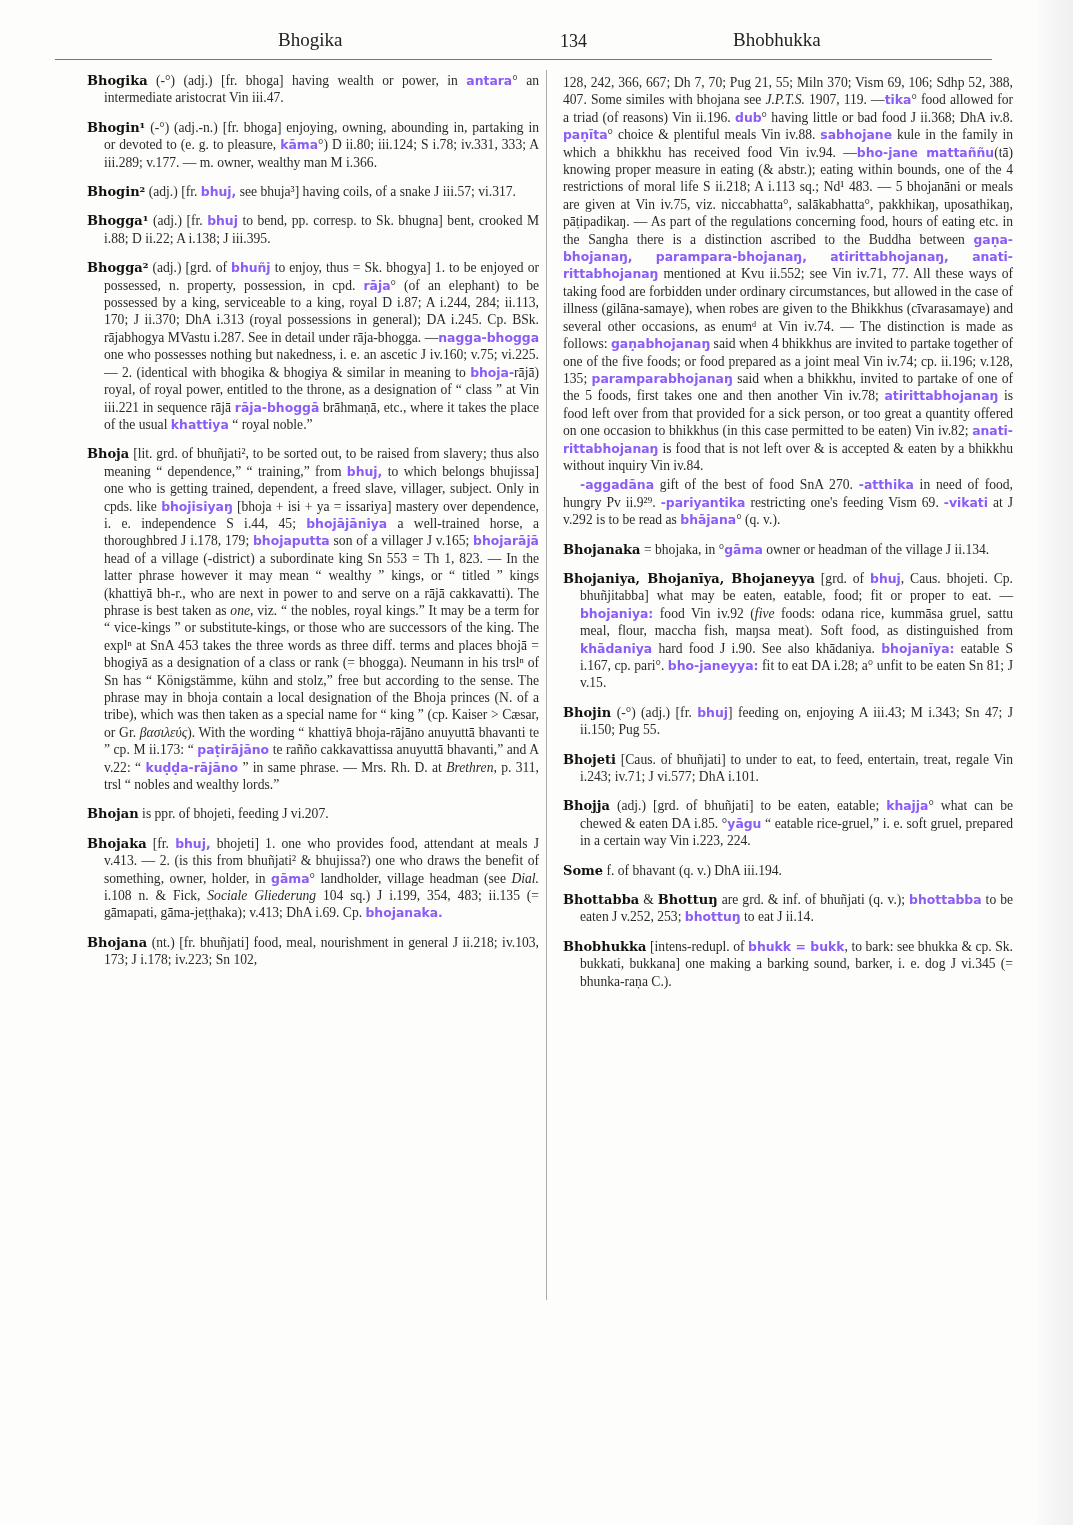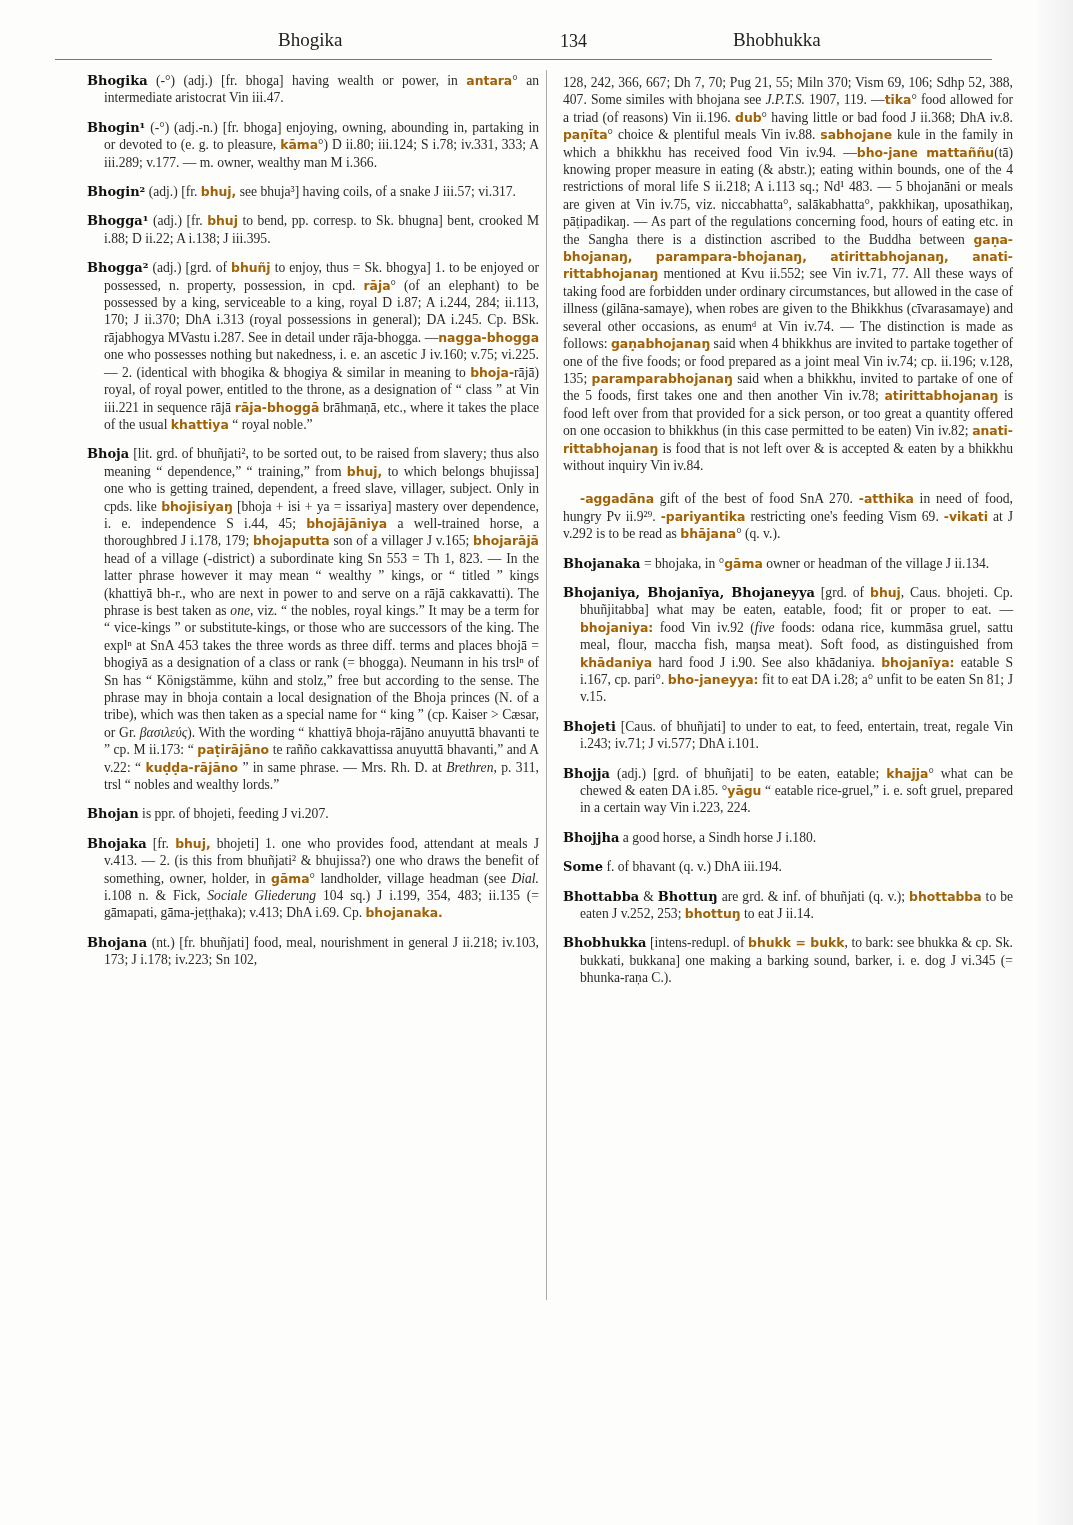--- a/index.html
+++ b/index.html
@@ -34,28 +34,28 @@
     font-size: 13.6px; line-height: 17.4px; text-align: justify;
   }
   .col-left { left: 87px; }
   .col-right { left: 563px; width: 450px; top: 74px; }
   .entry {
     margin: 0 0 12px 0;
     padding-left: 17px; text-indent: -17px;
     hyphens: manual;
   }
   .entry.continuation { padding-left: 0; text-indent: 0; margin-bottom: 0; }
-  .entry.subpara { padding-left: 0; text-indent: 17px; margin-top: 16px; }
+  .entry.subpara { padding-left: 0; text-indent: 17px; margin-top: 2px; }
   .hw {
     font-family: "DejaVu Serif", serif; font-weight: bold; font-size: 13px;
     color: #111;
   }
   .b {
     font-family: "DejaVu Sans", sans-serif; font-weight: bold; font-size: 12.4px;
-    color: #a16207;
+    color: #8b5cf6;
   }
   .i { font-style: italic; margin-top: 42px; }
 </style>
 </head>
 <body>
 
 <div class="right-shade"></div>
 
 <div class="header">
   <span class="left-word">Bhogika</span>
@@ -74,19 +74,19 @@
     <p class="entry"><span class="hw">Bhoja</span><span> [lit. grd. of bhuñjati², to be sorted out, to be raised from slavery; thus also meaning “ dependence,” “ training,” from </span><span class="b">bhuj,</span><span> to which belongs bhujissa] one who is getting trained, dependent, a freed slave, villager, subject. Only in cpds. like </span><span class="b">bhojisiyaŋ</span><span> [bhoja + isi + ya = issariya] mastery over dependence, i. e. independence S i.44, 45; </span><span class="b">bhojājāniya</span><span> a well-trained horse, a thoroughbred J i.178, 179; </span><span class="b">bhojaputta</span><span> son of a villager J v.165; </span><span class="b">bhojarājā</span><span> head of a village (-district) a subordinate king Sn 553 = Th 1, 823. — In the latter phrase however it may mean “ wealthy ” kings, or “ titled ” kings (khattiyā bh-r., who are next in power to and serve on a rājā cakkavatti). The phrase is best taken as </span><span class="i">one</span><span>, viz. “ the nobles, royal kings.” It may be a term for “ vice-kings ” or substitute-kings, or those who are successors of the king. The explⁿ at SnA 453 takes the three words as three diff. terms and places bhojā = bhogiyā as a designation of a class or rank (= bhogga). Neumann in his trslⁿ of Sn has “ Königstämme, kühn and stolz,” free but according to the sense. The phrase may in bhoja contain a local designation of the Bhoja princes (N. of a tribe), which was then taken as a special name for “ king ” (cp. Kaiser &gt; Cæsar, or Gr. </span><span class="i">βασιλεύς</span><span>). With the wording “ khattiyā bhoja-rājāno anuyuttā bhavanti te ” cp. M ii.173: “ </span><span class="b">paṭirājāno</span><span> te rañño cakkavattissa anuyuttā bhavanti,” and A v.22: “ </span><span class="b">kuḍḍa-rājāno</span><span> ” in same phrase. — Mrs. Rh. D. at </span><span class="i">Brethren</span><span>, p. 311, trsl “ nobles and wealthy lords.”</span></p>
     <p class="entry"><span class="hw">Bhojan</span><span> is ppr. of bhojeti, feeding J vi.207.</span></p>
     <p class="entry"><span class="hw">Bhojaka</span><span> [fr. </span><span class="b">bhuj,</span><span> bhojeti] 1. one who provides food, attendant at meals J v.413. — 2. (is this from bhuñjati² &amp; bhujissa?) one who draws the benefit of something, owner, holder, in </span><span class="b">gāma</span><span>° landholder, village headman (see </span><span class="i">Dial.</span><span> i.108 n. &amp; Fick, </span><span class="i">Sociale Gliederung</span><span> 104 sq.) J i.199, 354, 483; ii.135 (= gāmapati, gāma-jeṭṭhaka); v.413; DhA i.69. Cp. </span><span class="b">bhojanaka.</span></p>
     <p class="entry"><span class="hw">Bhojana</span><span> (nt.) [fr. bhuñjati] food, meal, nourishment in general J ii.218; iv.103, 173; J i.178; iv.223; Sn 102,</span></p>
   </div>
 <div class="column col-right">
     <p class="entry continuation"><span>128, 242, 366, 667; Dh 7, 70; Pug 21, 55; Miln 370; Vism 69, 106; Sdhp 52, 388, 407. Some similes with bhojana see </span><span class="i">J.P.T.S.</span><span> 1907, 119. —</span><span class="b">tika</span><span>° food allowed for a triad (of reasons) Vin ii.196. </span><span class="b">dub</span><span>° having little or bad food J ii.368; DhA iv.8. </span><span class="b">paṇīta</span><span>° choice &amp; plentiful meals Vin iv.88. </span><span class="b">sabhojane</span><span> kule in the family in which a bhikkhu has received food Vin iv.94. —</span><span class="b">bho-jane mattaññu</span><span>(tā) knowing proper measure in eating (&amp; abstr.); eating within bounds, one of the 4 restrictions of moral life S ii.218; A i.113 sq.; Nd¹ 483. — 5 bhojanāni or meals are given at Vin iv.75, viz. niccabhatta°, salākabhatta°, pakkhikaŋ, uposathikaŋ, pāṭipadikaŋ. — As part of the regulations concerning food, hours of eating etc. in the Sangha there is a distinction ascribed to the Buddha between </span><span class="b">gaṇa-bhojanaŋ, parampara-bhojanaŋ, atirittabhojanaŋ, anati-rittabhojanaŋ</span><span> mentioned at Kvu ii.552; see Vin iv.71, 77. All these ways of taking food are forbidden under ordinary circumstances, but allowed in the case of illness (gilāna-samaye), when robes are given to the Bhikkhus (cīvarasamaye) and several other occasions, as enumᵈ at Vin iv.74. — The distinction is made as follows: </span><span class="b">gaṇabhojanaŋ</span><span> said when 4 bhikkhus are invited to partake together of one of the five foods; or food prepared as a joint meal Vin iv.74; cp. ii.196; v.128, 135; </span><span class="b">paramparabhojanaŋ</span><span> said when a bhikkhu, invited to partake of one of the 5 foods, first takes one and then another Vin iv.78; </span><span class="b">atirittabhojanaŋ</span><span> is food left over from that provided for a sick person, or too great a quantity offered on one occasion to bhikkhus (in this case permitted to be eaten) Vin iv.82; </span><span class="b">anati-rittabhojanaŋ</span><span> is food that is not left over &amp; is accepted &amp; eaten by a bhikkhu without inquiry Vin iv.84.</span></p>
     <p class="entry subpara"><span class="b">-aggadāna</span><span> gift of the best of food SnA 270. </span><span class="b">-atthika</span><span> in need of food, hungry Pv ii.9²⁹. </span><span class="b">-pariyantika</span><span> restricting one's feeding Vism 69. </span><span class="b">-vikati</span><span> at J v.292 is to be read as </span><span class="b">bhājana</span><span>° (q. v.).</span></p>
     <p class="entry"><span class="hw">Bhojanaka</span><span> = bhojaka, in °</span><span class="b">gāma</span><span> owner or headman of the village J ii.134.</span></p>
     <p class="entry"><span class="hw">Bhojaniya, Bhojanīya, Bhojaneyya</span><span> [grd. of </span><span class="b">bhuj</span><span>, Caus. bhojeti. Cp. bhuñjitabba] what may be eaten, eatable, food; fit or proper to eat. —</span><span class="b">bhojaniya:</span><span> food Vin iv.92 (</span><span class="i">five</span><span> foods: odana rice, kummāsa gruel, sattu meal, flour, maccha fish, maŋsa meat). Soft food, as distinguished from </span><span class="b">khādaniya</span><span> hard food J i.90. See also khādaniya. </span><span class="b">bhojanīya:</span><span> eatable S i.167, cp. pari°. </span><span class="b">bho-janeyya:</span><span> fit to eat DA i.28; a° unfit to be eaten Sn 81; J v.15.</span></p>
+    <p class="entry"><span class="hw">Bhojin</span><span> (-°) (adj.) [fr. </span><span class="b">bhuj</span><span>] feeding on, enjoying A iii.43; M i.343; Sn 47; J ii.150; Pug 55.</span></p>
     <p class="entry"><span class="hw">Bhojeti</span><span> [Caus. of bhuñjati] to under to eat, to feed, entertain, treat, regale Vin i.243; iv.71; J vi.577; DhA i.101.</span></p>
     <p class="entry"><span class="hw">Bhojja</span><span> (adj.) [grd. of bhuñjati] to be eaten, eatable; </span><span class="b">khajja</span><span>° what can be chewed &amp; eaten DA i.85. °</span><span class="b">yāgu</span><span> “ eatable rice-gruel,” i. e. soft gruel, prepared in a certain way Vin i.223, 224.</span></p>
-    <p class="entry"><span class="hw">Bhojjha</span><span> a good horse, a Sindh horse J i.180.</span></p>
     <p class="entry"><span class="hw">Some</span><span> f. of bhavant (q. v.) DhA iii.194.</span></p>
     <p class="entry"><span class="hw">Bhottabba</span><span> &amp; </span><span class="hw">Bhottuŋ</span><span> are grd. &amp; inf. of bhuñjati (q. v.); </span><span class="b">bhottabba</span><span> to be eaten J v.252, 253; </span><span class="b">bhottuŋ</span><span> to eat J ii.14.</span></p>
     <p class="entry"><span class="hw">Bhobhukka</span><span> [intens-redupl. of </span><span class="b">bhukk = bukk</span><span>, to bark: see bhukka &amp; cp. Sk. bukkati, bukkana] one making a barking sound, barker, i. e. dog J vi.345 (= bhunka-raṇa C.).</span></p>
   </div>
 
 </body></html>

